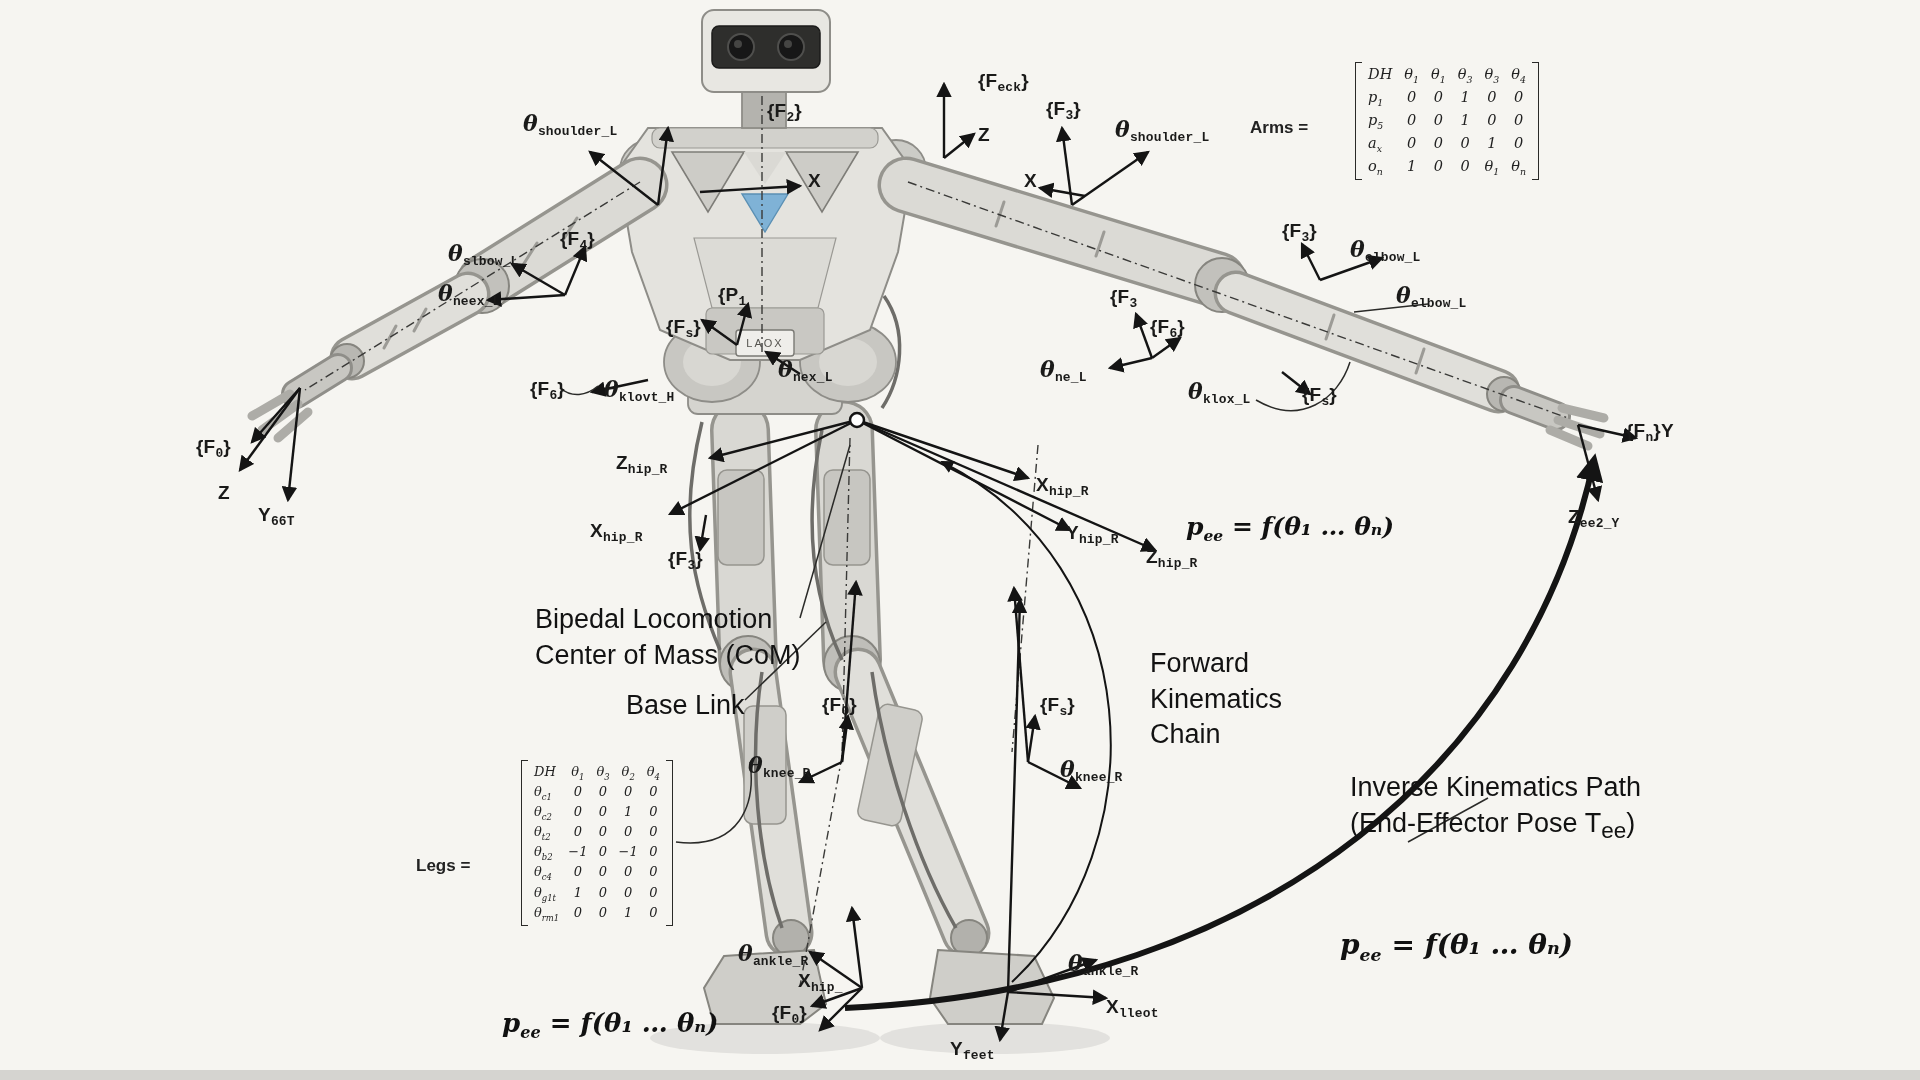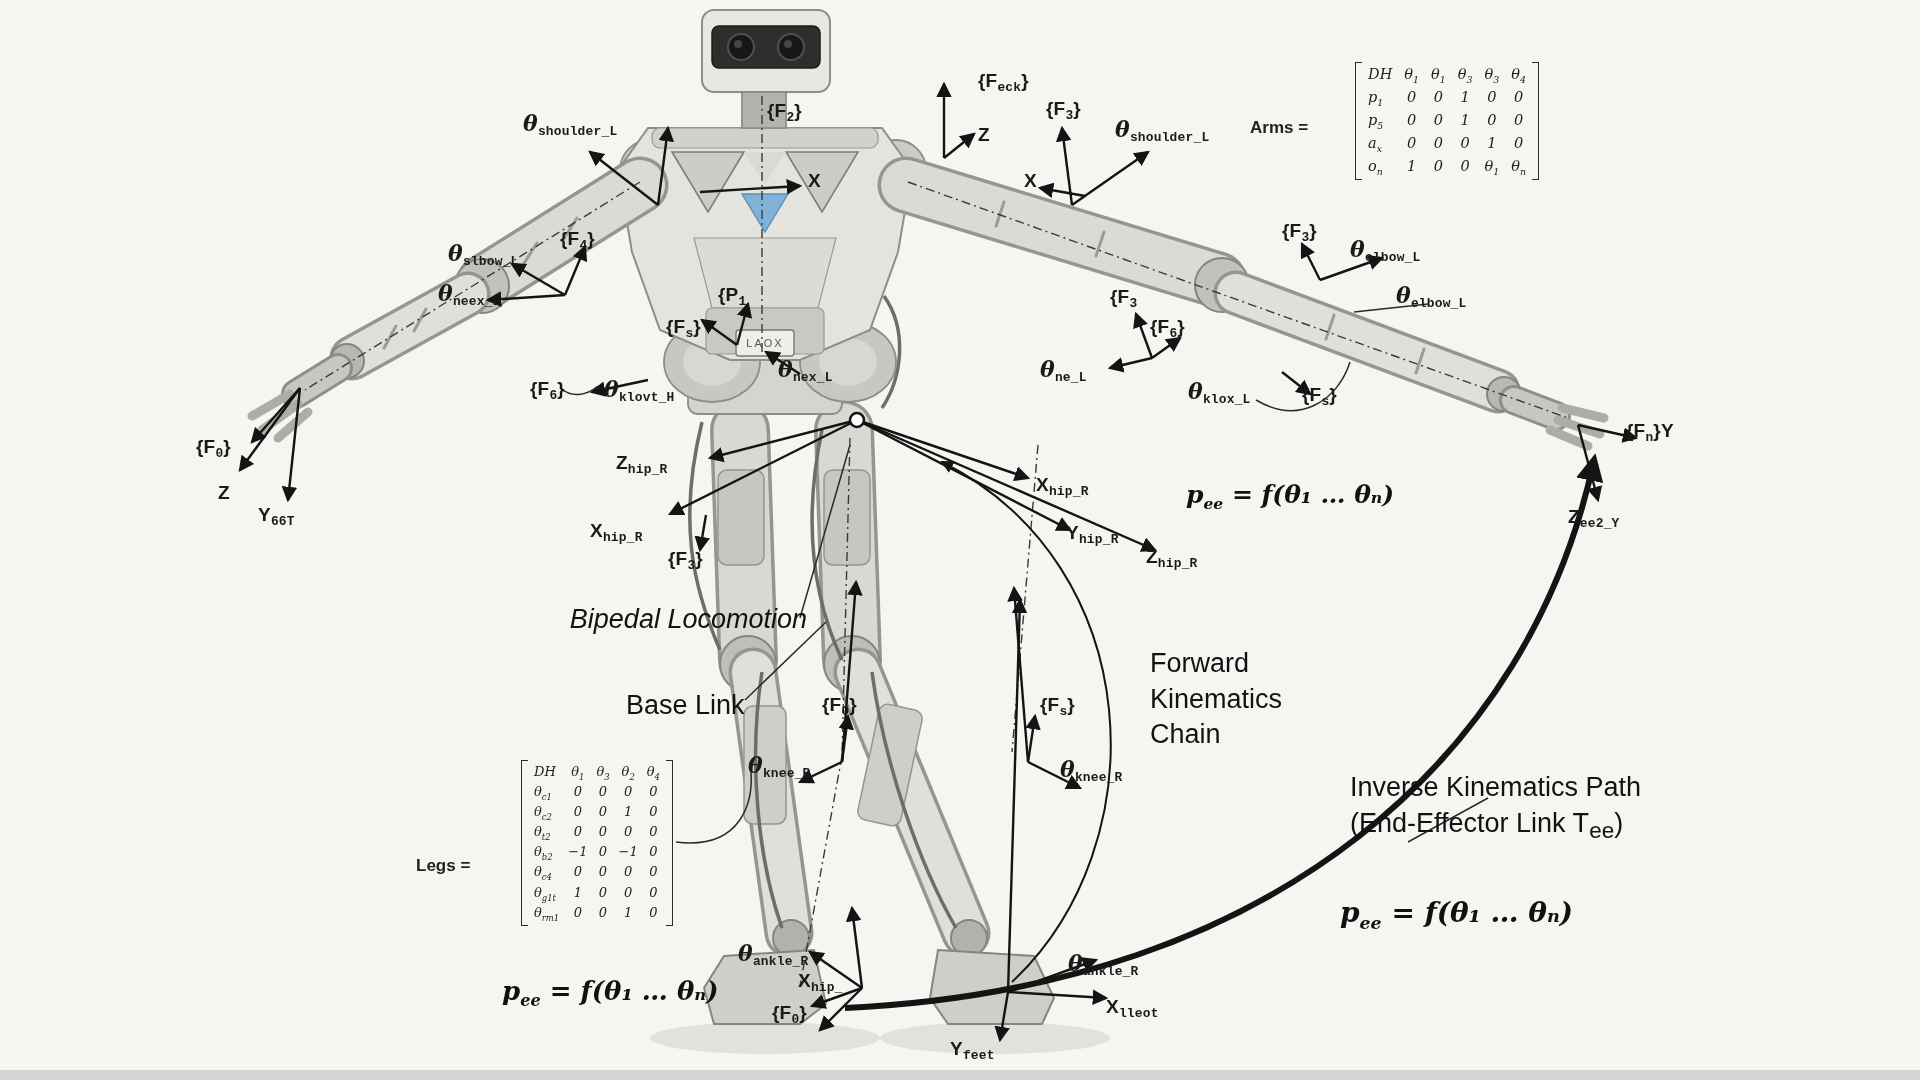--- a/index.html
+++ b/index.html
@@ -4,24 +4,24 @@
 <style>
   * { box-sizing: border-box; }
   body { margin:0; background:#e9e8e5; }
   #stage { position:relative; width:1920px; height:1080px; background:#f6f5f1; overflow:hidden;
            font-family:"Liberation Sans", sans-serif; }
   .stage-svg { position:absolute; left:0; top:0; }
   .lbl { position:absolute; font-weight:700; font-size:19px; color:#1a1a19; white-space:nowrap; letter-spacing:.2px; }
   .lbl sub { font-size:.68em; font-weight:700; vertical-align:-0.3em;font-family:Liberation Mono, monospace; }
   .th .m:first-child { font-family:"DejaVu Serif", serif; font-style:italic; font-weight:600; font-size:22px; }
   .eq { position:absolute; font-family:"DejaVu Serif", serif; font-style:italic; font-weight:700; font-size:25px;
-        color:#111; white-space:nowrap; }
+        color:#111; white-space:nowrap;margin-top:32px; }
   .eq sub { font-size:.62em; font-weight:700; }
   .big { position:absolute; font-size:27px; font-weight:500; color:#121212; line-height:1.32; white-space:nowrap; }
-  .center { text-align:right;font-style:italic; }
+  .center { text-align:left; }
   .mlabel { position:absolute; font-size:17px; font-weight:600; color:#222; }
   .matwrap { position:absolute; display:flex; align-items:stretch;padding-left:39px; }
   .mbr { width:7px; }
   .mbr.l { border:1.8px solid #2a2a28; border-right:none; }
   .mbr.r { border:1.8px solid #2a2a28; border-left:none; }
   .mgrid { display:grid; align-content:center; padding:4px 6px; column-gap:12px; row-gap:4px;
            font-family:"DejaVu Serif", serif; font-style:italic; font-size:14.5px; color:#222; }
   .mgrid span { text-align:center; }
   .mgrid .c0 { text-align:left; }
   .mgrid sub { font-size:.65em; }
@@ -265,30 +265,31 @@
   <div class="lbl" style="left:798px;top:970px"><span class="m">X</span><sub>hip_</sub></div>
   <div class="lbl" style="left:950px;top:1038px"><span class="m">Y</span><sub>feet</sub></div>
   <div class="lbl" style="left:1106px;top:996px"><span class="m">X</span><sub>lleot</sub></div>
 
   <div class="eq" style="left:1186px;top:480px"><span class="m">p</span><sub>ee</sub><span class="m"> = f(θ₁ … θₙ)</span></div>
   <div class="eq" style="left:502px;top:976px;font-size:26px"><span class="m">p</span><sub>ee</sub><span class="m"> = f(θ₁ … θₙ)</span></div>
   <div class="eq" style="left:1340px;top:896px;font-size:28px"><span class="m">p</span><sub>ee</sub><span class="m"> = f(θ₁ … θₙ)</span></div>
 
   <div class="big center" style="left:535px;top:602px;width:272px">
     <div>Bipedal Locomotion</div>
+    <div>Center of Mass (CoM)</div>
   </div>
   <div class="big" style="left:626px;top:688px">Base Link</div>
   <div class="big" style="left:1150px;top:646px">
     <div>Forward</div>
     <div>Kinematics</div>
     <div>Chain</div>
   </div>
   <div class="big" style="left:1350px;top:770px">
     <div>Inverse Kinematics Path</div>
-    <div><span class="m">(End-Effector Link T</span><sub>ee</sub><span class="m">)</span></div>
+    <div><span class="m">(End-Effector Pose T</span><sub>ee</sub><span class="m">)</span></div>
   </div>
 
   <div class="mlabel" style="left:1250px;top:118px">Arms =</div>
   <div class="matwrap" style="left:1316px;top:62px">
     <div class="mbr l"></div>
     <div class="mgrid" style="grid-template-columns: repeat(6, auto);">
         <span class="c0"><span class="m">DH</span></span>
         <span><span class="m">θ</span><sub>1</sub></span>
         <span><span class="m">θ</span><sub>1</sub></span>
         <span><span class="m">θ</span><sub>3</sub></span>

